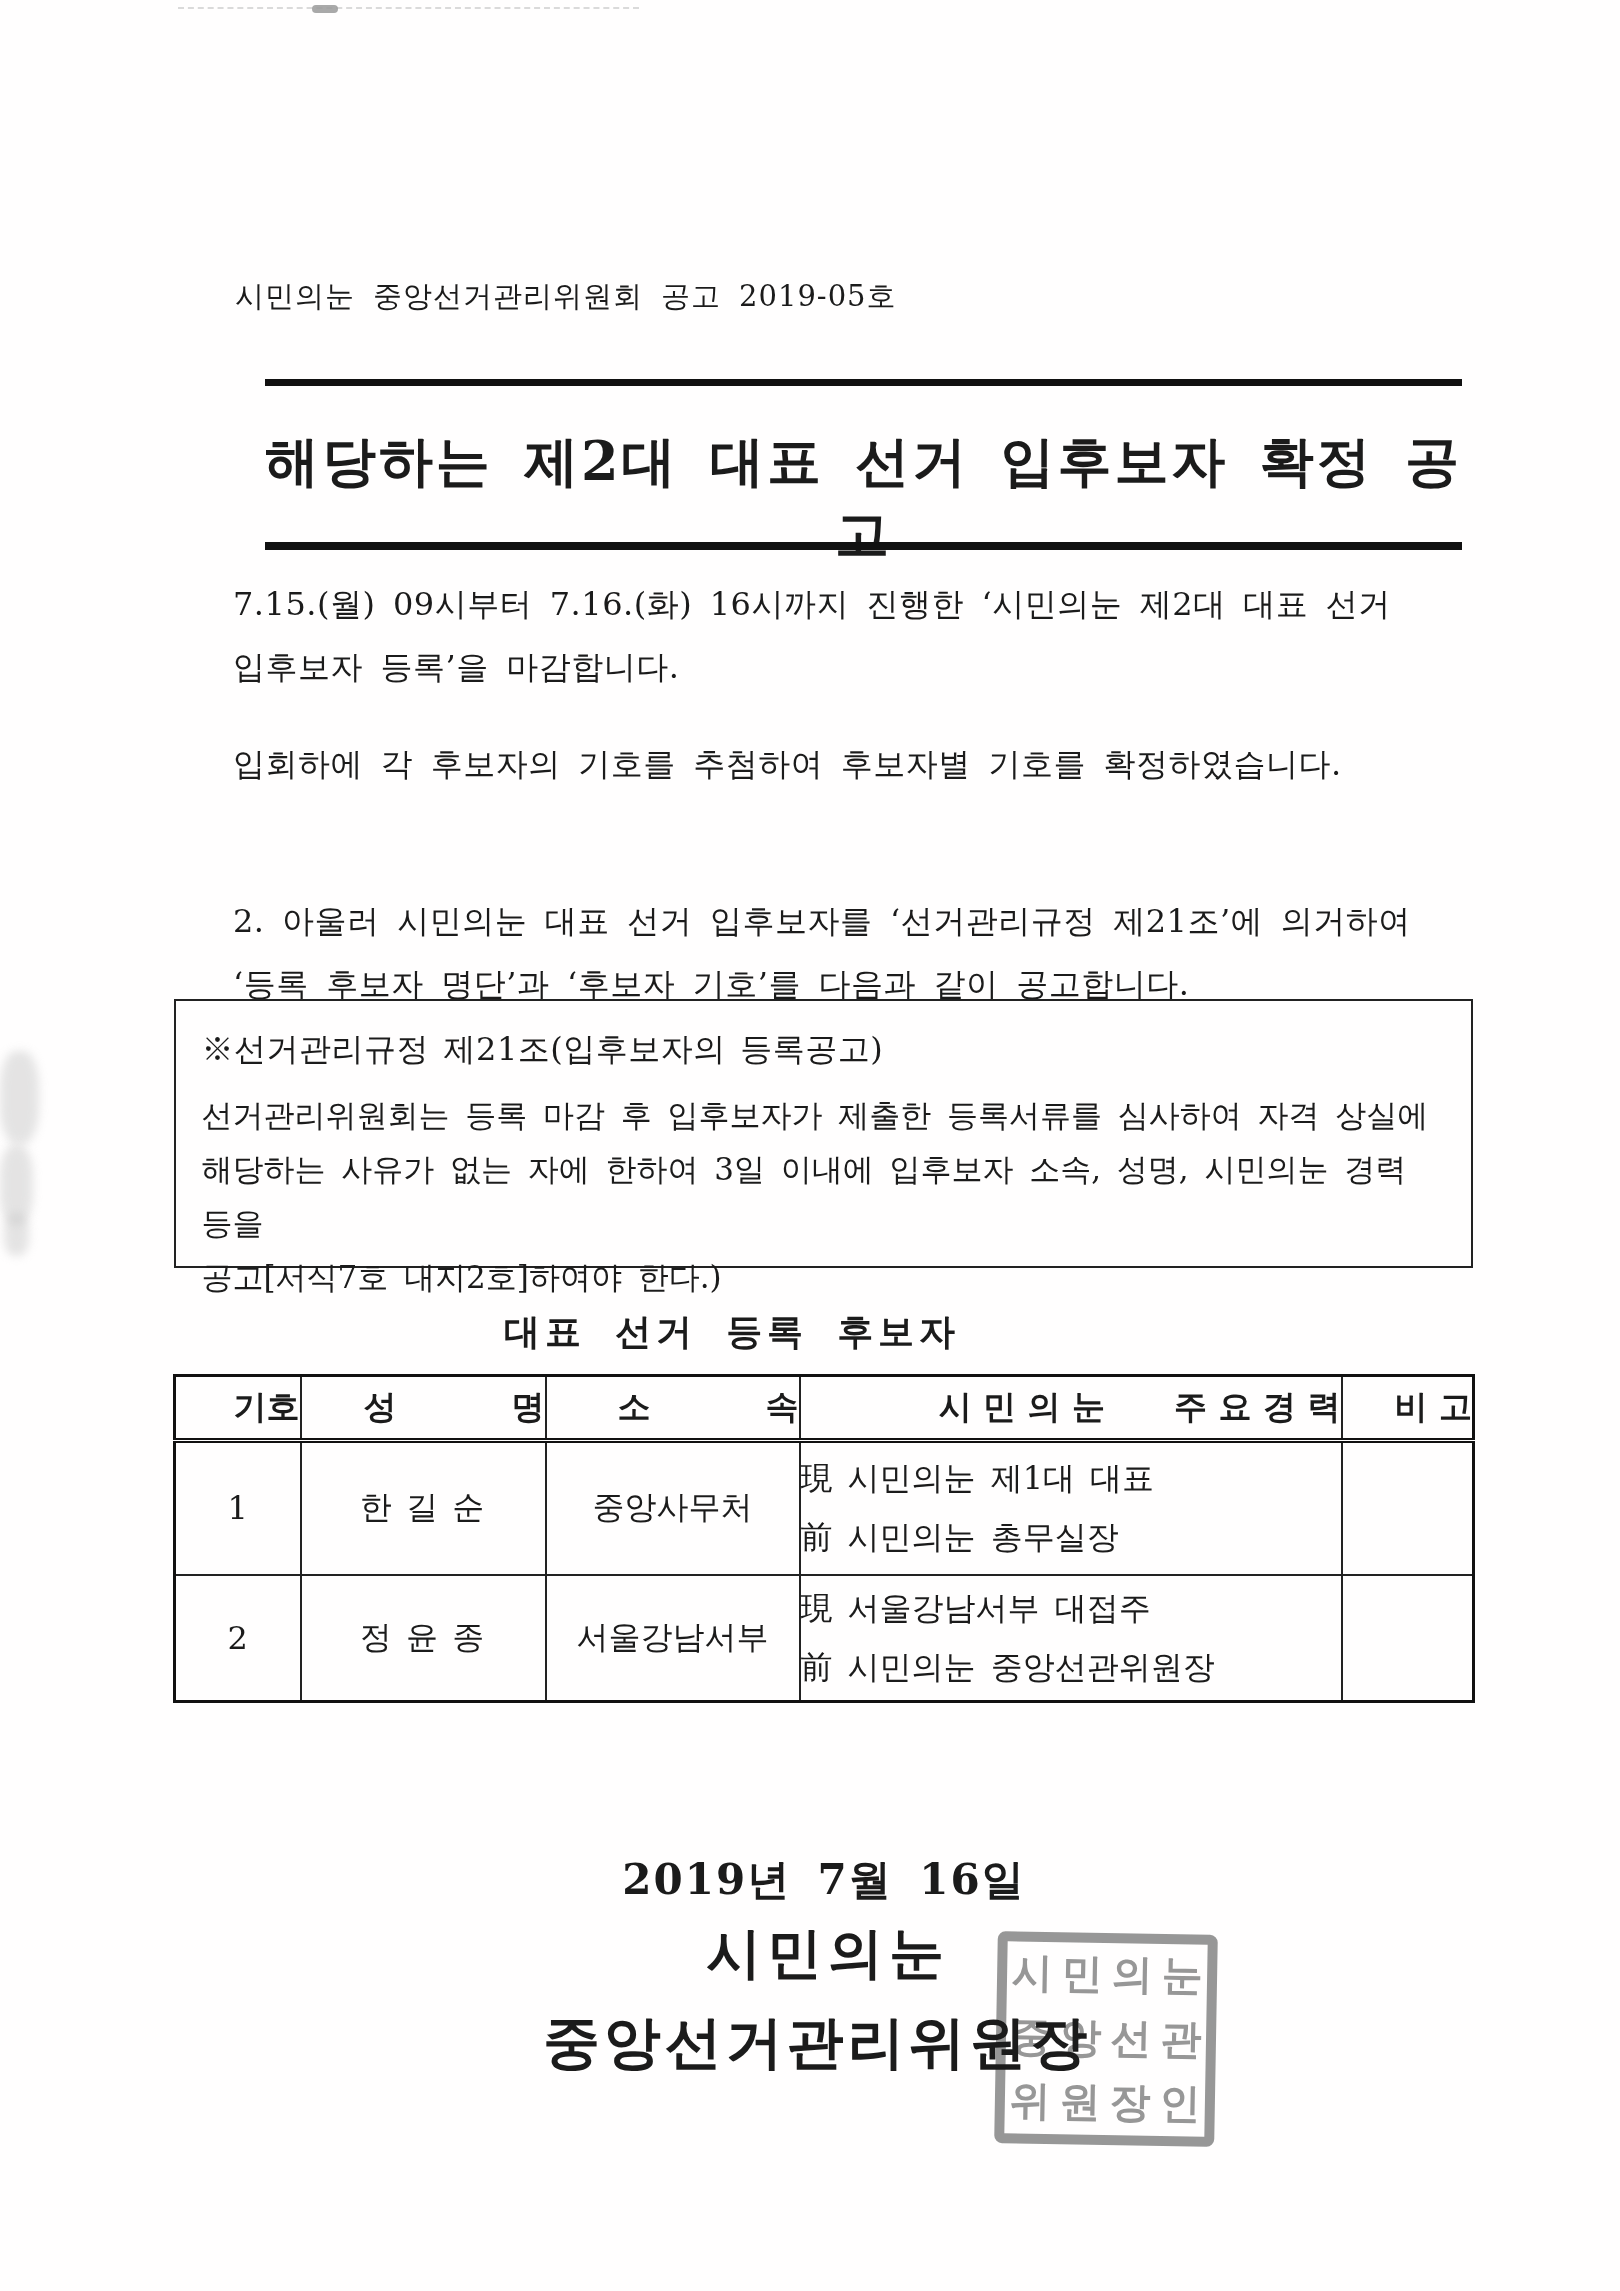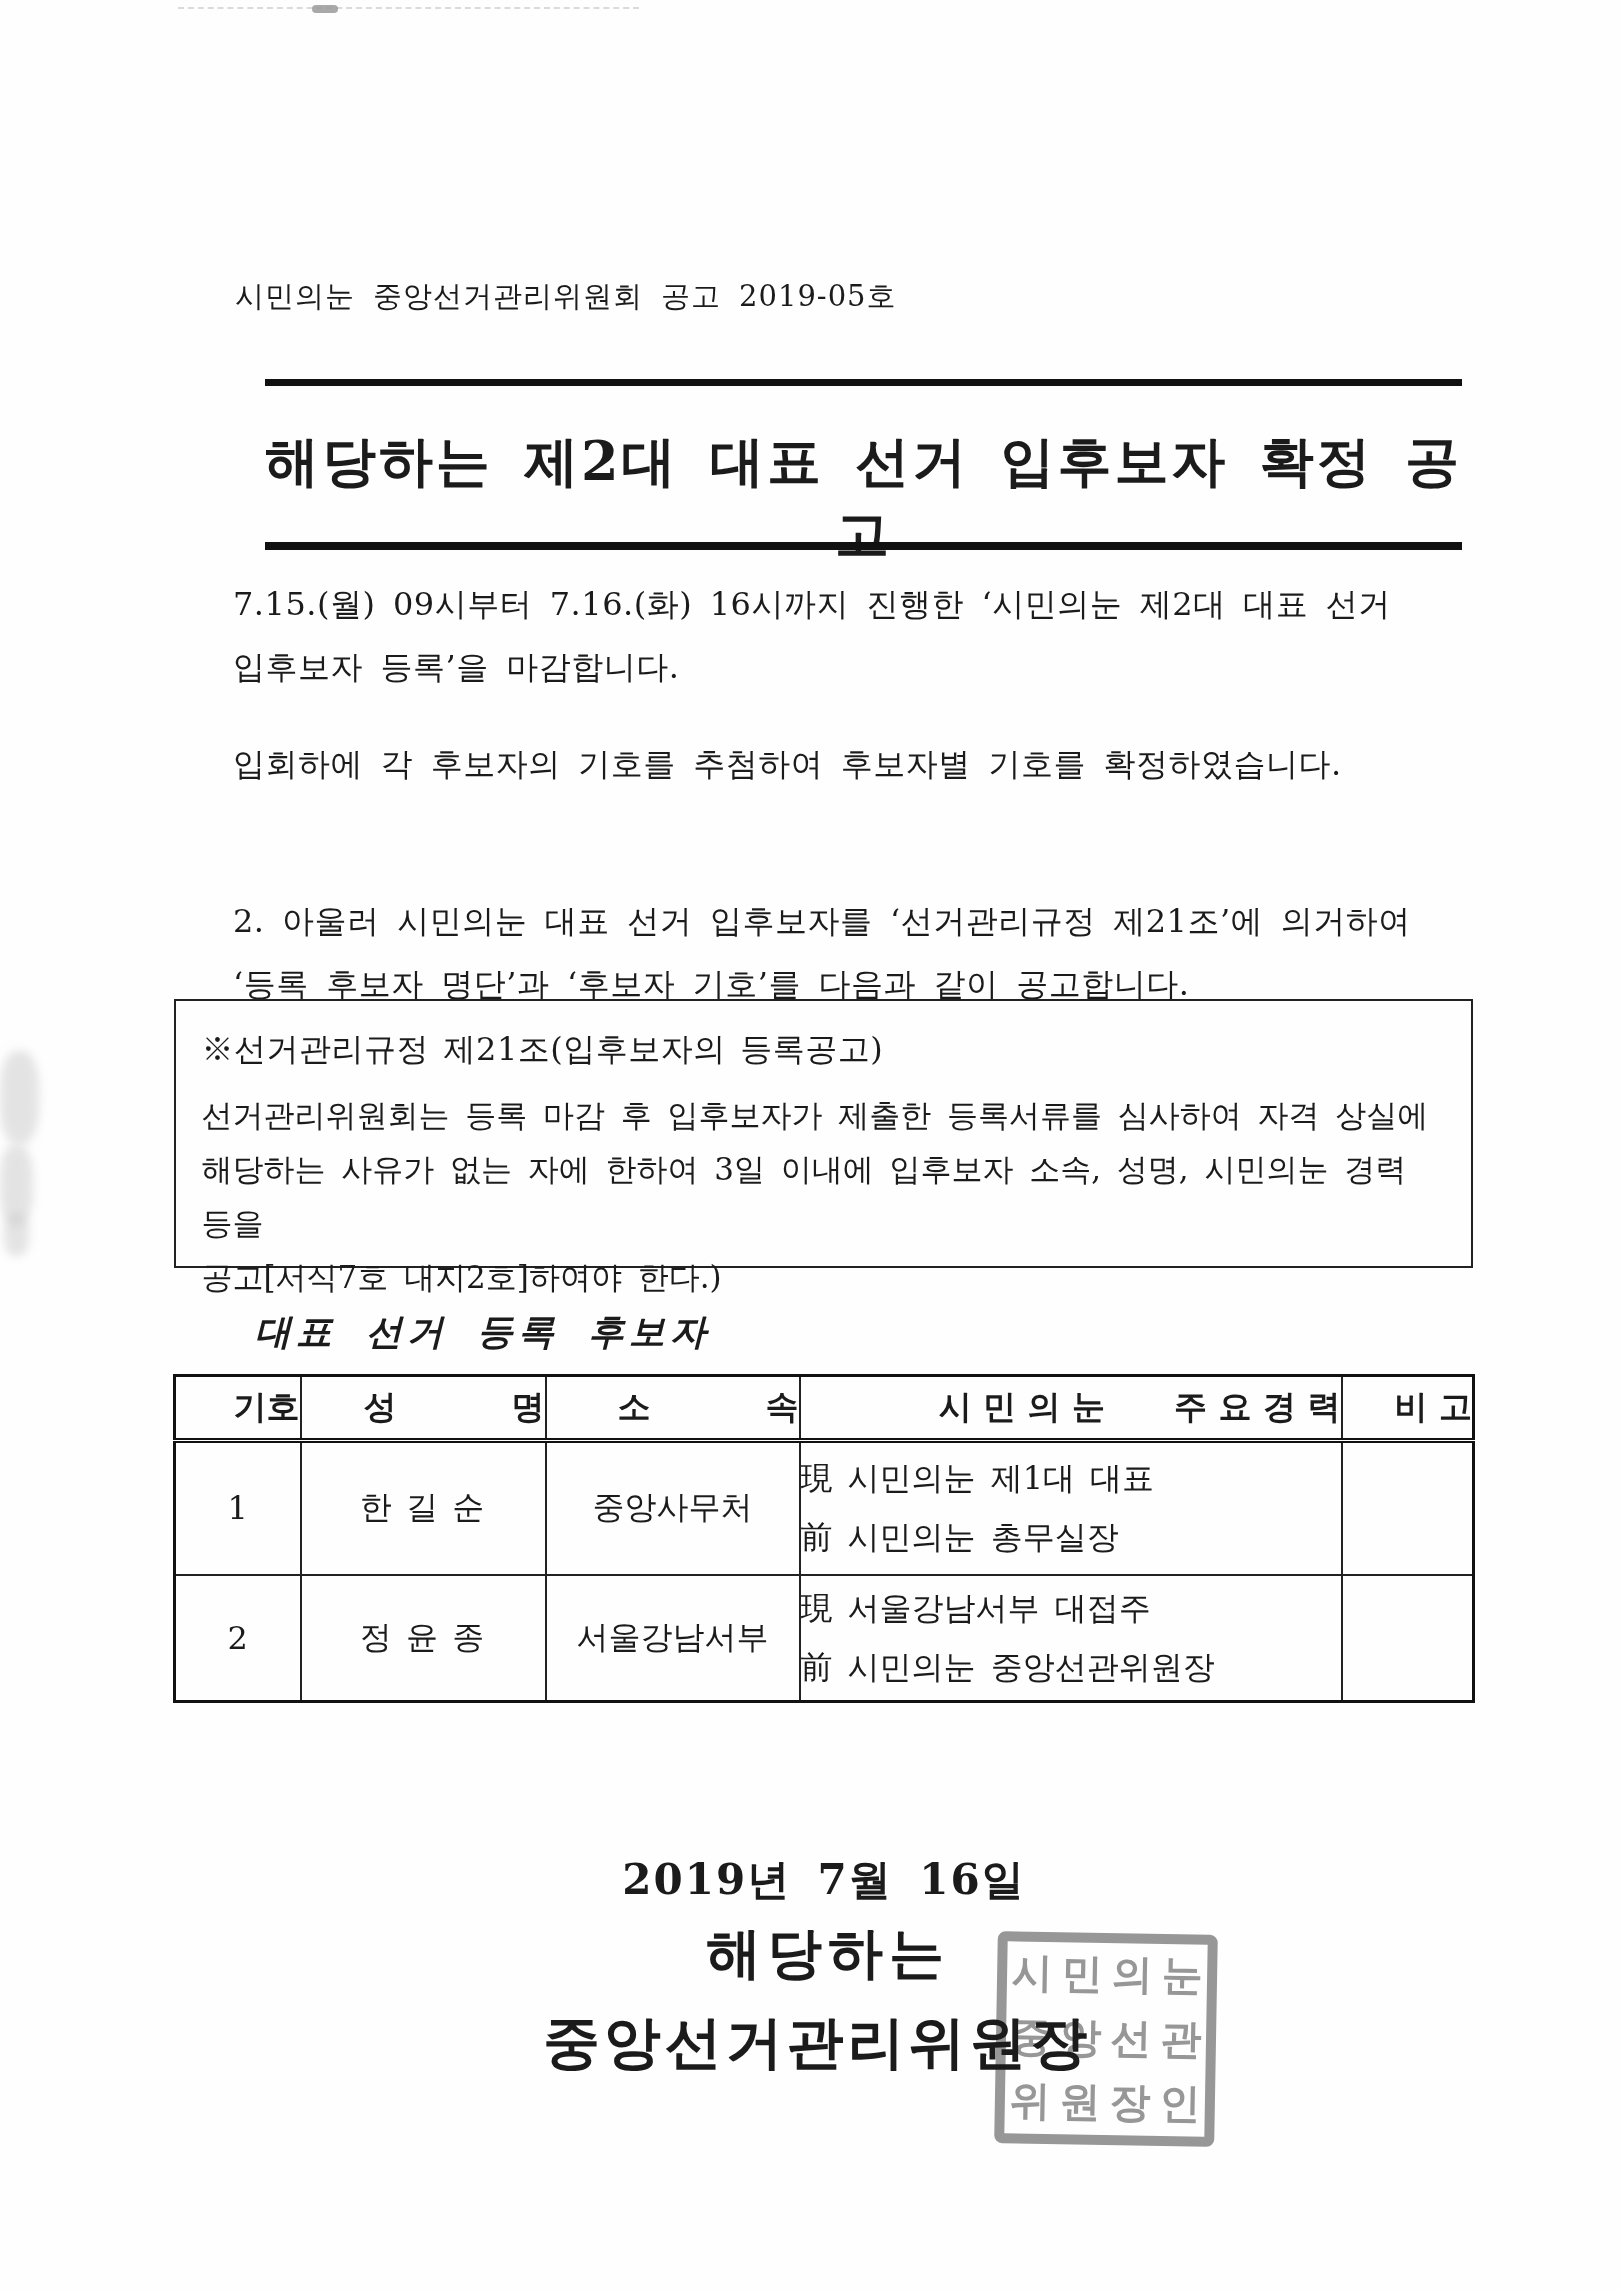--- a/index.html
+++ b/index.html
@@ -43,22 +43,22 @@
 
   .reg-box{
     position:absolute;left:174px;top:999px;width:1299px;height:269px;
     border:2.9px solid #222;box-sizing:border-box;
     padding:27.4px 23.5px 0 25.5px;
   }
   .reg-box .reg-title{font-size:32px;font-weight:normal;letter-spacing:0.5px;word-spacing:3.9px;margin-bottom:15.7px;}
   .reg-box .reg-line{font-size:31px;line-height:54px;word-spacing:5.9px;}
 
   .tbl-caption{
-    position:absolute;left:255px;top:1308px;width:980px;
-    font-size:36px;font-weight:bold;letter-spacing:4.9px;word-spacing:11.8px;font-style:italic;
+    position:absolute;left:242px;top:1308px;width:980px;text-align:center;
+    font-size:36px;font-weight:bold;letter-spacing:4.9px;word-spacing:11.8px;
   }
 
   table.candidates{
     position:absolute;left:173px;top:1374px;width:1300px;
     border-collapse:collapse;border:3.9px solid #111;table-layout:fixed;
   }
   table.candidates th,table.candidates td{
     border:2px solid #222;box-sizing:border-box;vertical-align:middle;
     font-size:32px;padding:0;
   }
@@ -175,21 +175,21 @@
         <td class="c-career">
           <div class="cl">現 서울강남서부 대접주</div>
           <div class="cl">前 시민의눈 중앙선관위원장</div>
         </td>
         <td class="c-note"></td>
       </tr>
     </tbody>
   </table>
 
   <div class="footer-date">2019년 7월 16일</div>
-  <div class="footer-org1">해당하는</div>
+  <div class="footer-org1">시민의눈</div>
   <div class="footer-org2">중앙선거관리위원장</div>
 
   <div class="seal">
     <div class="glyph">시</div>
     <div class="glyph">민</div>
     <div class="glyph">의</div>
     <div class="glyph">눈</div>
     <div class="glyph">중</div>
     <div class="glyph">앙</div>
     <div class="glyph">선</div>

